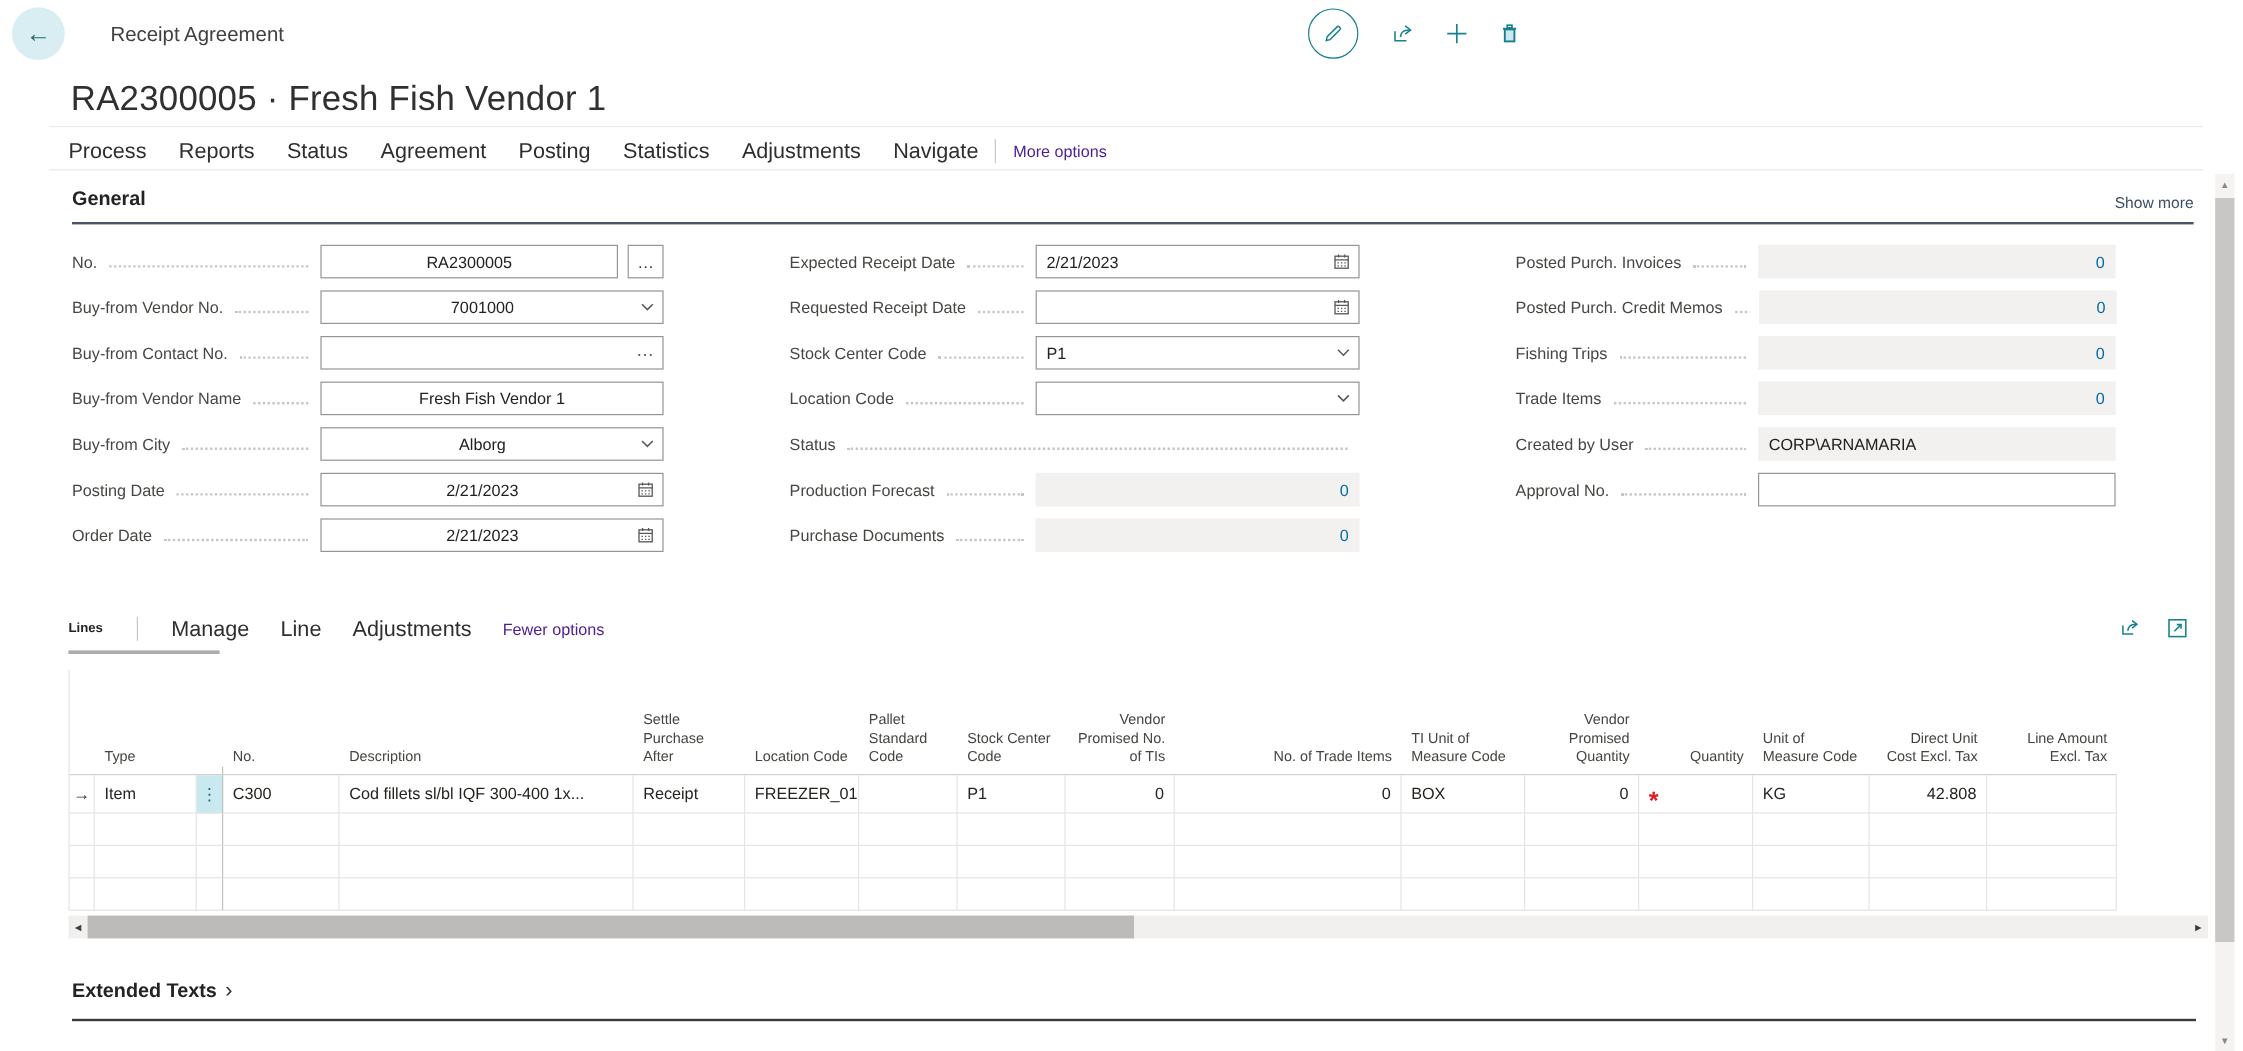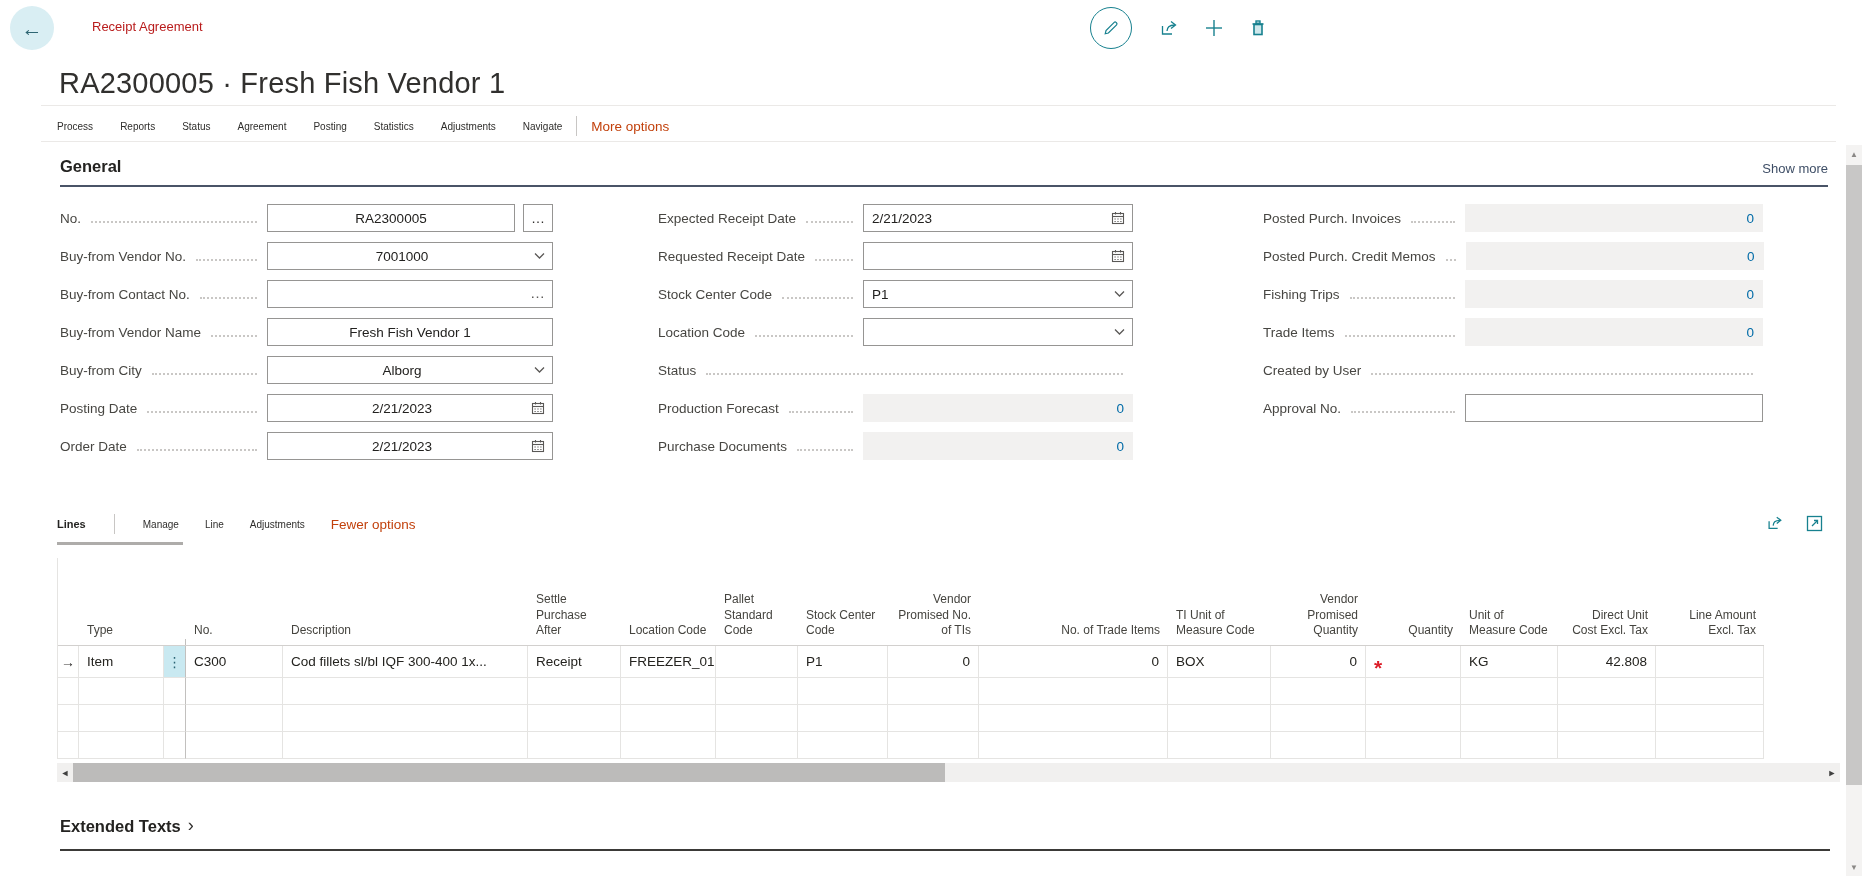--- a/index.html
+++ b/index.html
@@ -3,36 +3,36 @@
 <meta charset="utf-8">
 <style>
   html,body{margin:0;padding:0;background:#fff;}
   body{font-family:"Liberation Sans", sans-serif; -webkit-font-smoothing:antialiased;}
   .page{position:relative;width:1869px;height:876px;background:#fff;overflow:hidden;}
 
   
   .back-btn{position:absolute;left:10px;top:6px;width:44px;height:44px;border-radius:50%;
     background:#d9eef3;display:flex;align-items:center;justify-content:center;cursor:pointer;}
   .back-btn span{font-size:21px;color:#2f6673;line-height:1;}
-  .breadcrumb{position:absolute;left:92px;top:19px;font-size:13px;color:#b91c1c;}
+  .breadcrumb{position:absolute;left:92px;top:19px;font-size:17px;color:#404040;}
   .top-actions{position:absolute;left:1090px;top:7px;display:flex;align-items:center;gap:26px;}
   .circle-btn{width:40px;height:40px;border-radius:50%;border:1.4px solid #17818f;display:flex;
     align-items:center;justify-content:center;background:#fff;}
   .icon-btn{display:flex;align-items:center;justify-content:center;}
 
   .page-title{position:absolute;left:59px;top:48px;font-size:29px;font-weight:300;color:#31302e;letter-spacing:.2px;}
 
   .hr1{position:absolute;left:41px;top:105px;width:1795px;height:1px;background:#ebe9e7;}
   .hr2{position:absolute;left:41px;top:141px;width:1795px;height:1px;background:#ebe9e7;}
 
   .ribbon{position:absolute;left:57px;top:113px;height:26px;display:flex;align-items:center;}
   .ribbon-items{display:flex;align-items:center;gap:27px;}
-  .ribbon-item{font-size:10px;color:#2f2e2c;cursor:pointer;white-space:nowrap;text-align:right;}
+  .ribbon-item{font-size:18px;color:#2f2e2c;cursor:pointer;white-space:nowrap;text-align:right;}
   .vdiv{width:1px;height:20px;background:#c8c6c4;margin:0 14px;}
-  .muted-link{font-size:13.5px;color:#c2410c;cursor:pointer;white-space:nowrap;}
+  .muted-link{font-size:13.5px;color:#4c1d95;cursor:pointer;white-space:nowrap;}
 
   
   .sec-head{position:absolute;left:60px;top:157px;width:1768px;display:flex;align-items:flex-end;
     justify-content:space-between;border-bottom:2px solid #4a5467;padding-bottom:9px;box-sizing:border-box;}
   .sec-title{font-size:16.5px;font-weight:700;color:#242321;}
   .show-more{font-size:13px;color:#3e4e66;cursor:pointer;}
 
   .gen-fields{position:absolute;left:60px;top:204px;width:1770px;height:285px;}
   .gcol{position:absolute;top:0;}
   .gcol0{left:0;width:493px;}
@@ -358,20 +358,23 @@
         <div class="frow">
           <span class="flabel">Trade Items</span>
           <span class="leader"></span>
           <div class="ctl readonly num plainpad">
             <span class="ctlval">0</span>
           </div>
         </div>
         <div class="frow">
           <span class="flabel">Created by User</span>
           <span class="leader"></span>
+          <div class="ctl readonly plainpad">
+            <span class="ctlval">CORP\ARNAMARIA</span>
+          </div>
         </div>
         <div class="frow">
           <span class="flabel">Approval No.</span>
           <span class="leader"></span>
           <div class="ctl plainpad">
             <span class="ctlval"></span>
           </div>
         </div>
       </div>
     </div>

